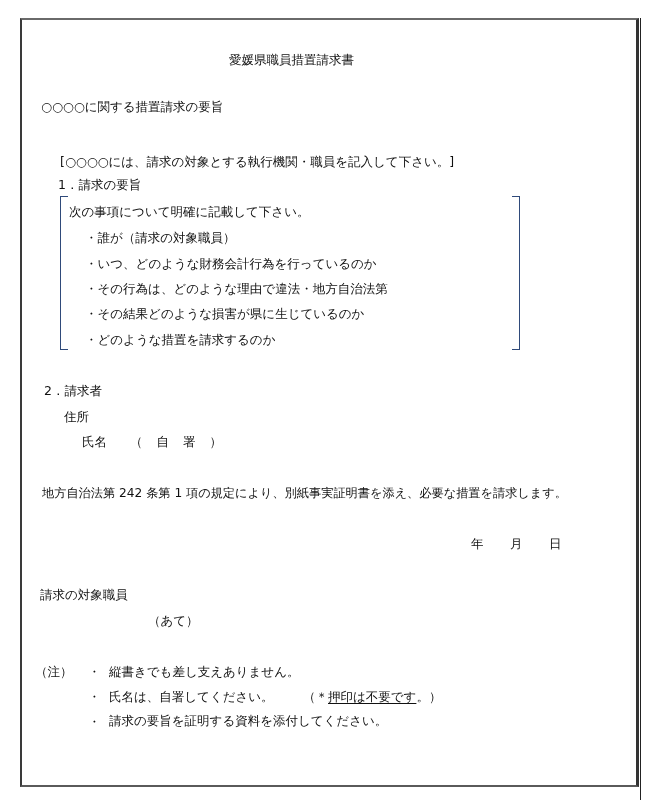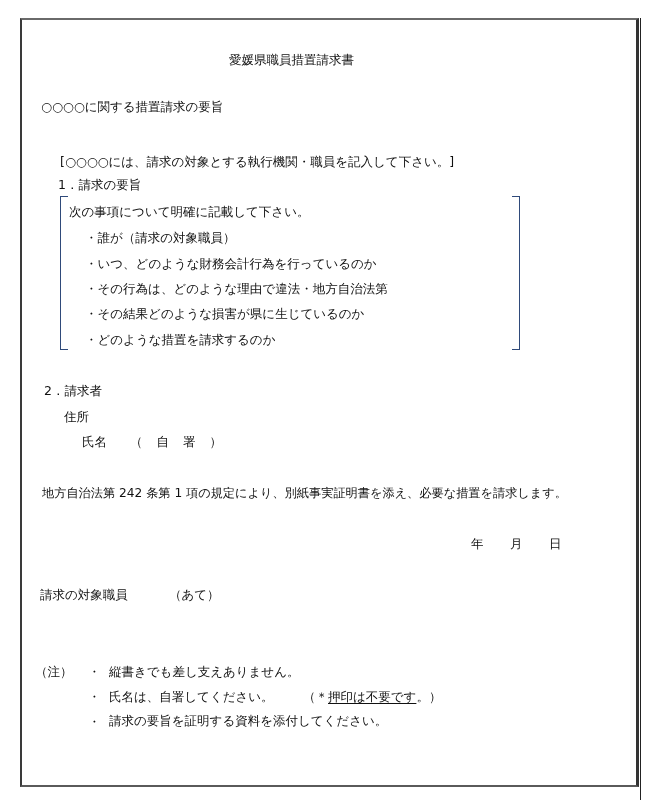--- a/index.html
+++ b/index.html
@@ -97,21 +97,21 @@
 <div class="txt" style="left:82px; top:434px;">氏名</div>
 <div class="txt" style="left:130px; top:434px; letter-spacing:5px;">（ 自 署 ）</div>
 
 <div class="txt" style="left:42px; top:485px; font-size:12.2px;">地方自治法第 242 条第 1 項の規定により、別紙事実証明書を添え、必要な措置を請求します。</div>
 
 <div class="txt" style="left:471px; top:536px;">年</div>
 <div class="txt" style="left:510px; top:536px;">月</div>
 <div class="txt" style="left:549px; top:536px;">日</div>
 
 <div class="txt" style="left:40px; top:587px;">請求の対象職員</div>
-<div class="txt" style="left:148px; top:587px;margin-left:21px;">（あて）</div>
+<div class="txt" style="left:148px; top:613px;">（あて）</div>
 
 <div class="txt" style="left:35px; top:664px;">（注）</div>
 <div class="txt" style="left:88px; top:664px;">・</div>
 <div class="txt" style="left:109px; top:664px;">縦書きでも差し支えありません。</div>
 
 <div class="txt" style="left:88px; top:689px;">・</div>
 <div class="txt" style="left:109px; top:689px;">氏名は、自署してください。</div>
 <div class="txt" style="left:303px; top:689px;"><span>（＊</span><span class="ul">押印は不要です</span><span>。）</span></div>
 
 <div class="txt" style="left:88px; top:714px;">・</div>

